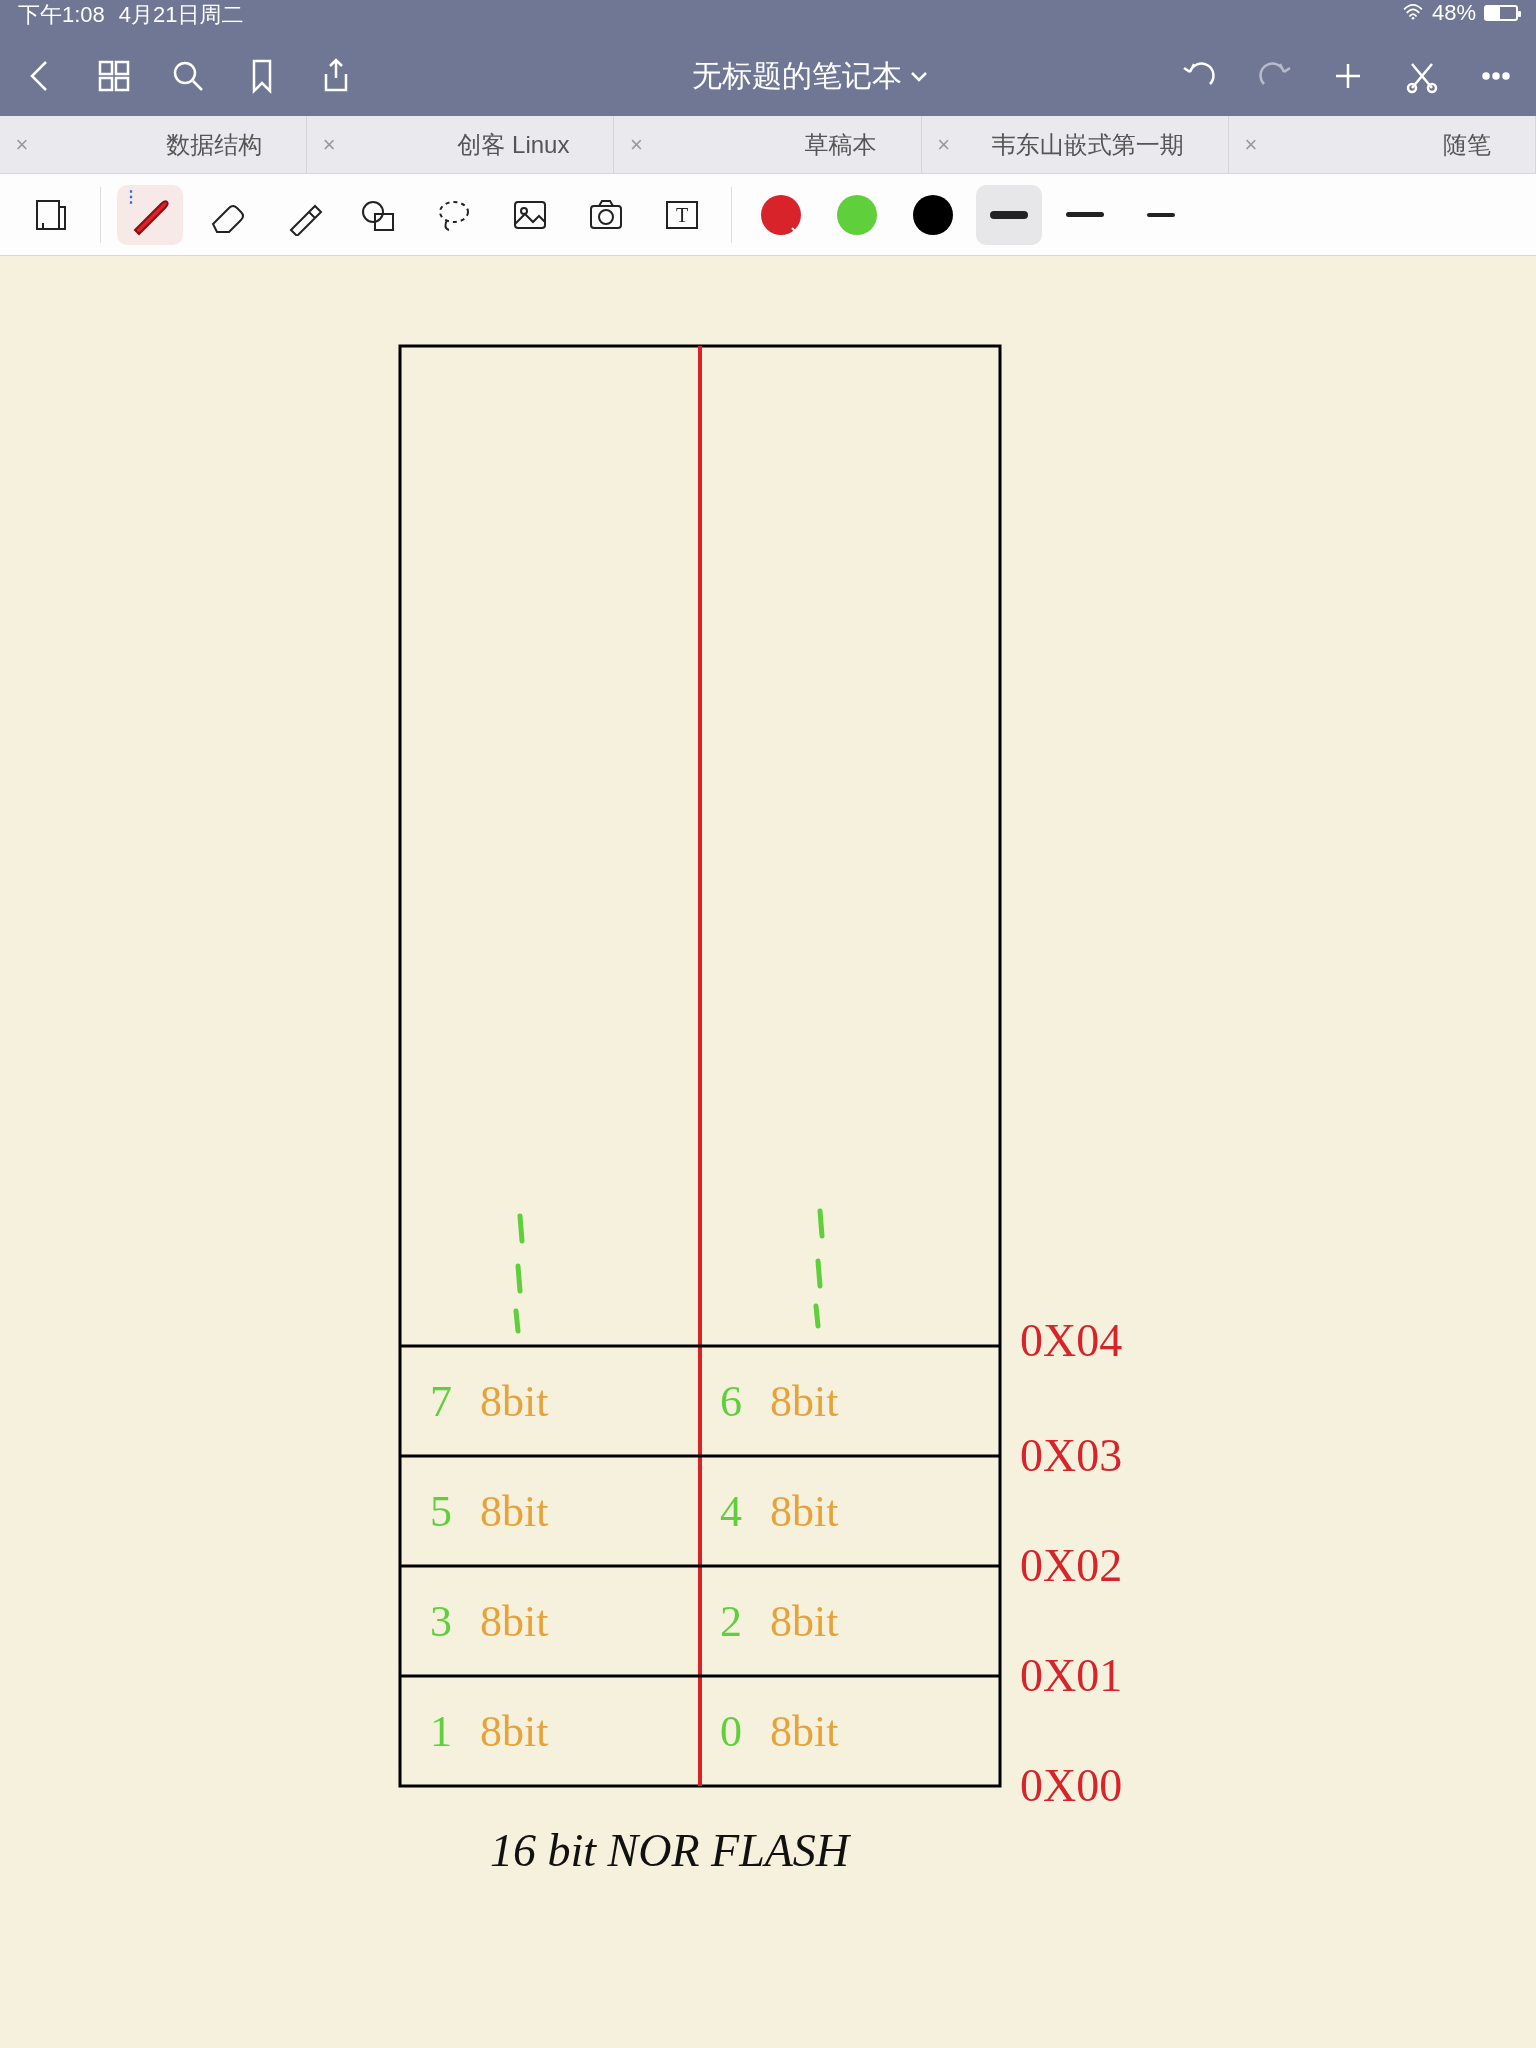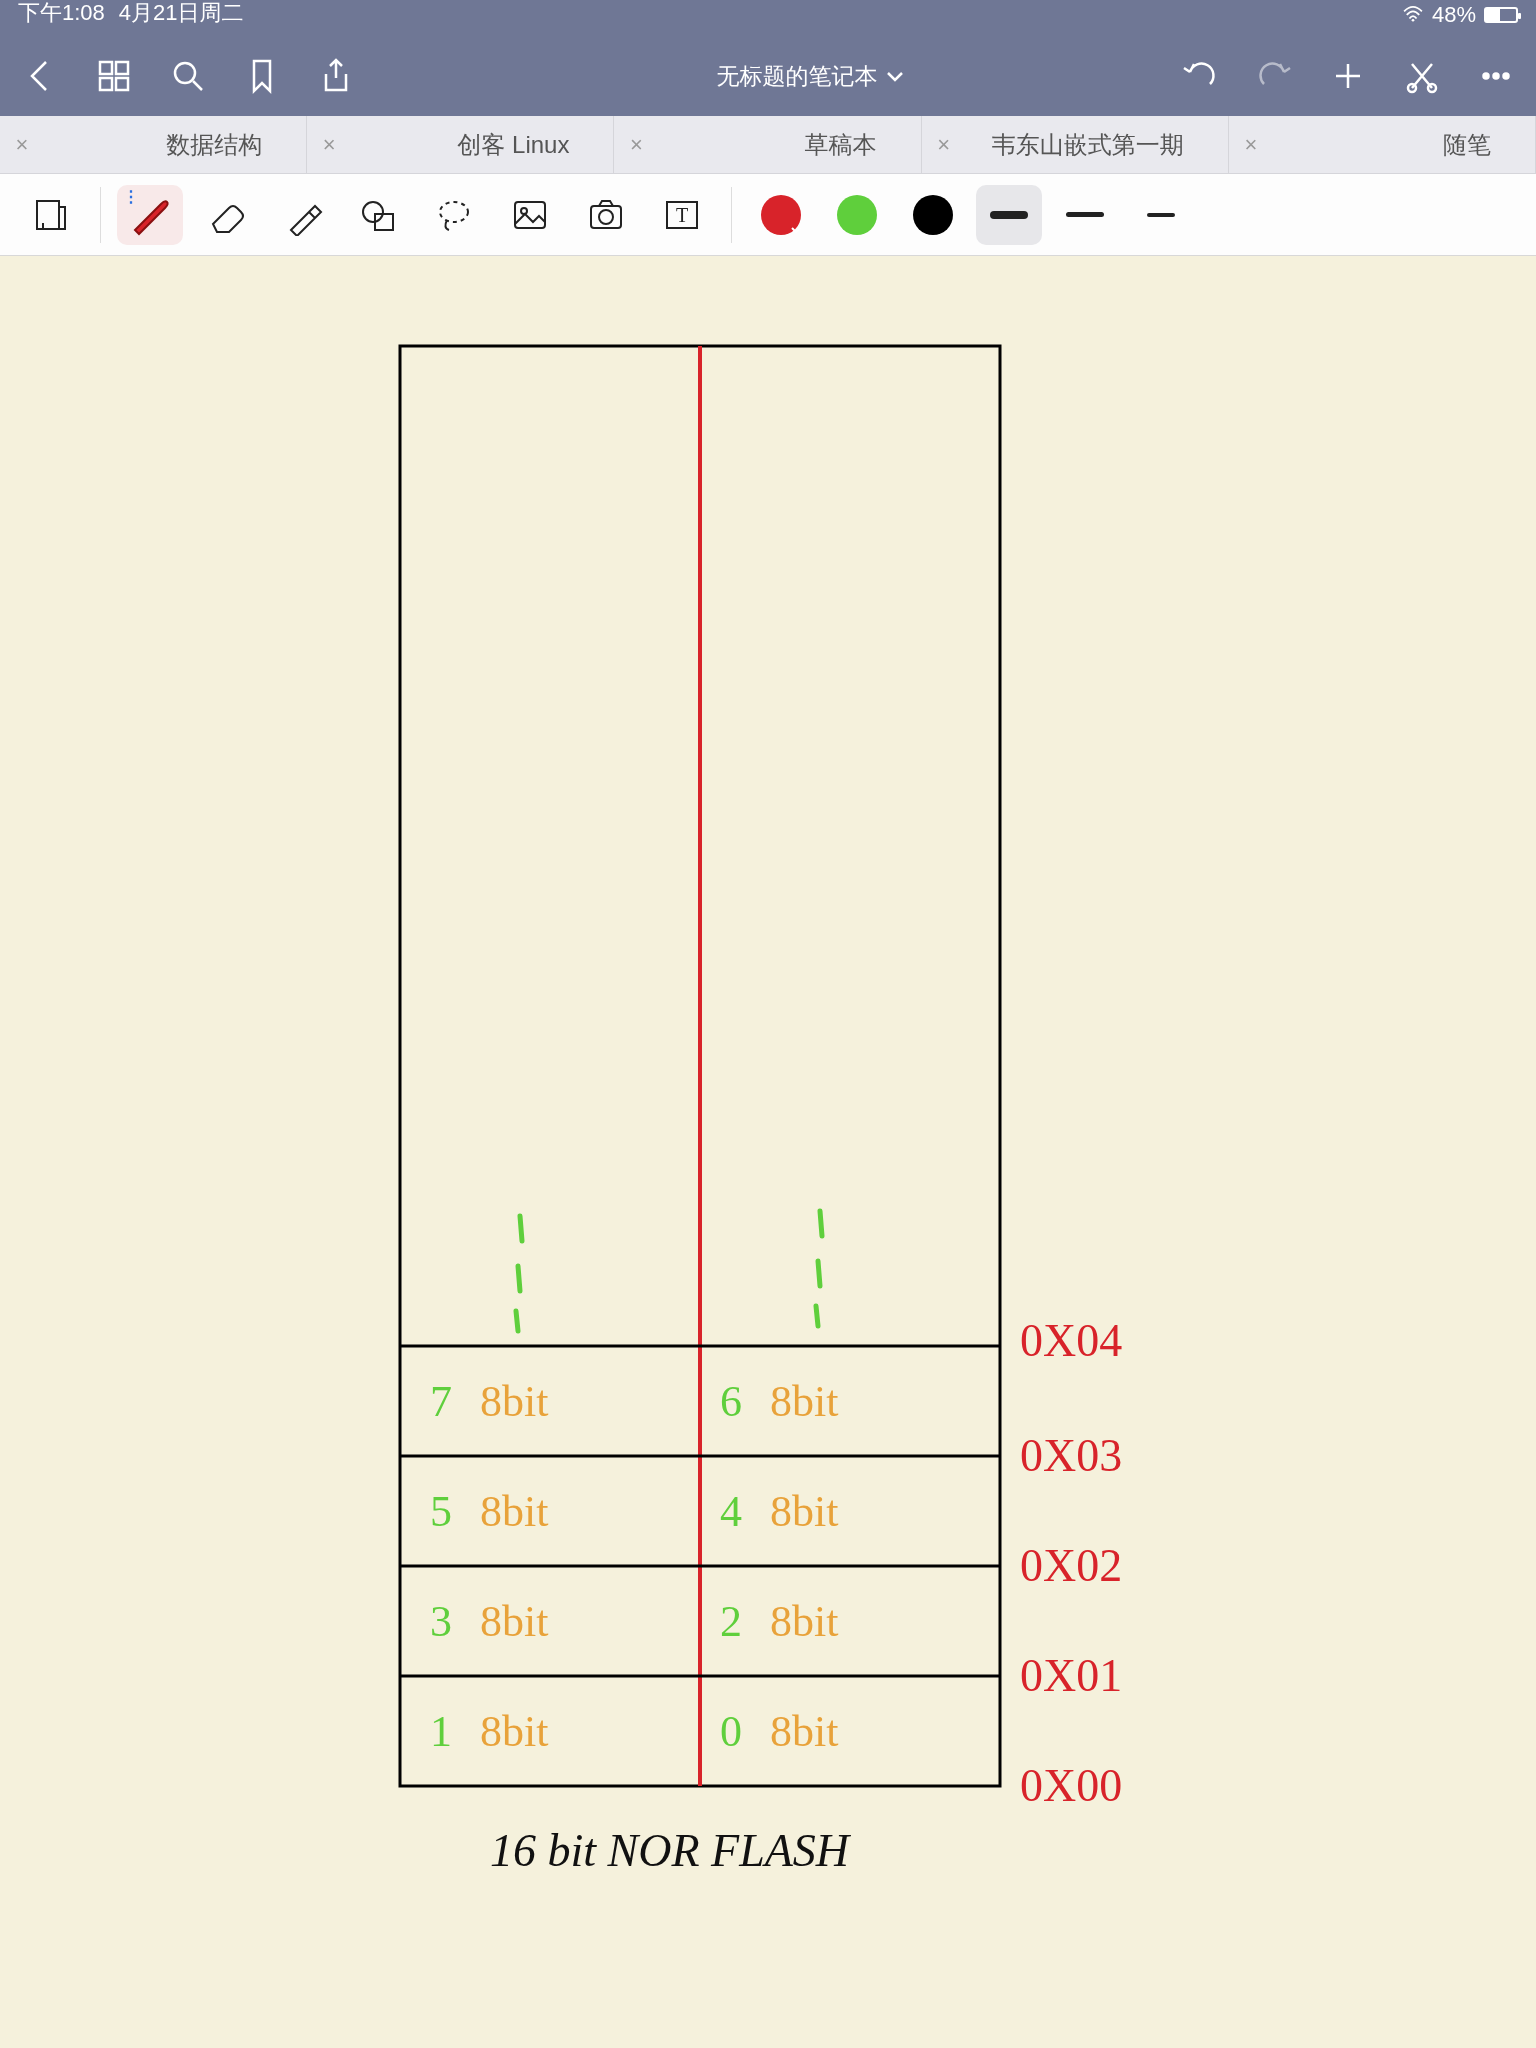--- a/index.html
+++ b/index.html
@@ -1,29 +1,29 @@
 <!DOCTYPE html>
 <html><head>
 <meta charset="utf-8">
 <style>
   * { box-sizing: border-box; margin: 0; padding: 0; }
   html, body { width: 1536px; height: 2048px; font-family: -apple-system, "Helvetica Neue", sans-serif; background: #f5f1dc; overflow: hidden; }
-  .status-bar { height: 36px; background: #6f7795; color: #fff; display: flex; align-items: flex-end; padding: 8px 18px; font-size: 22px; font-weight: 500; }
+  .status-bar { height: 36px; background: #6f7795; color: #fff; display: flex; align-items: flex-start; padding: 0 18px; font-size: 22px; font-weight: 500; }
   .status-left { flex: 1; display: flex; gap: 14px; }
   .status-right { display: flex; align-items: center; gap: 8px; }
   .wifi-icon { width: 22px; height: 16px; }
   .battery-icon { width: 34px; height: 16px; border: 2px solid #fff; border-radius: 3px; position: relative; }
   .battery-icon::after { content:""; position:absolute; right:-5px; top:4px; width:3px; height:6px; background:#fff; border-radius:1px;}
   .battery-fill { background:#fff; height:100%; width:48%; }
 
   .titlebar { height: 80px; background: #6f7795; color: #fff; display: flex; align-items: center; padding: 0 20px; }
   .tb-left, .tb-right { display: flex; gap: 34px; align-items: center; }
   .tb-left { width: 420px; }
   .tb-right { margin-left: auto; }
-  .tb-title { flex: 1; text-align: center; font-size: 23px; font-weight: 400; display:flex; justify-content:center; align-items:center; gap:8px;}
+  .tb-title { flex: 1; text-align: center; font-size: 30px; font-weight: 400; display:flex; justify-content:center; align-items:center; gap:8px;}
   .tb-icon { width: 40px; height: 40px; display:flex; align-items:center; justify-content:center; }
   .tb-icon svg { stroke:#fff; fill:none; stroke-width:2.5; }
 
   .tabs { height: 58px; background: #e9e9ee; display: flex; border-bottom: 1px solid #d5d5da; }
   .tab { flex: 1; display:flex; align-items:center; border-right:1px solid #d5d5da; font-size:24px; color:#555; position:relative; }
   .tab-close { width:44px; text-align:center; color:#999; font-size:22px;}
   .tab-label { flex:1; text-align:right; padding-right:44px;}
 
   .toolbar { height: 82px; background: #fdfdfd; border-bottom: 1px solid #d8d8d8; display:flex; align-items:center; padding: 0 18px; gap: 10px; }
   .tool { width: 66px; height: 60px; display:flex; align-items:center; justify-content:center; border-radius:10px; position:relative;}

